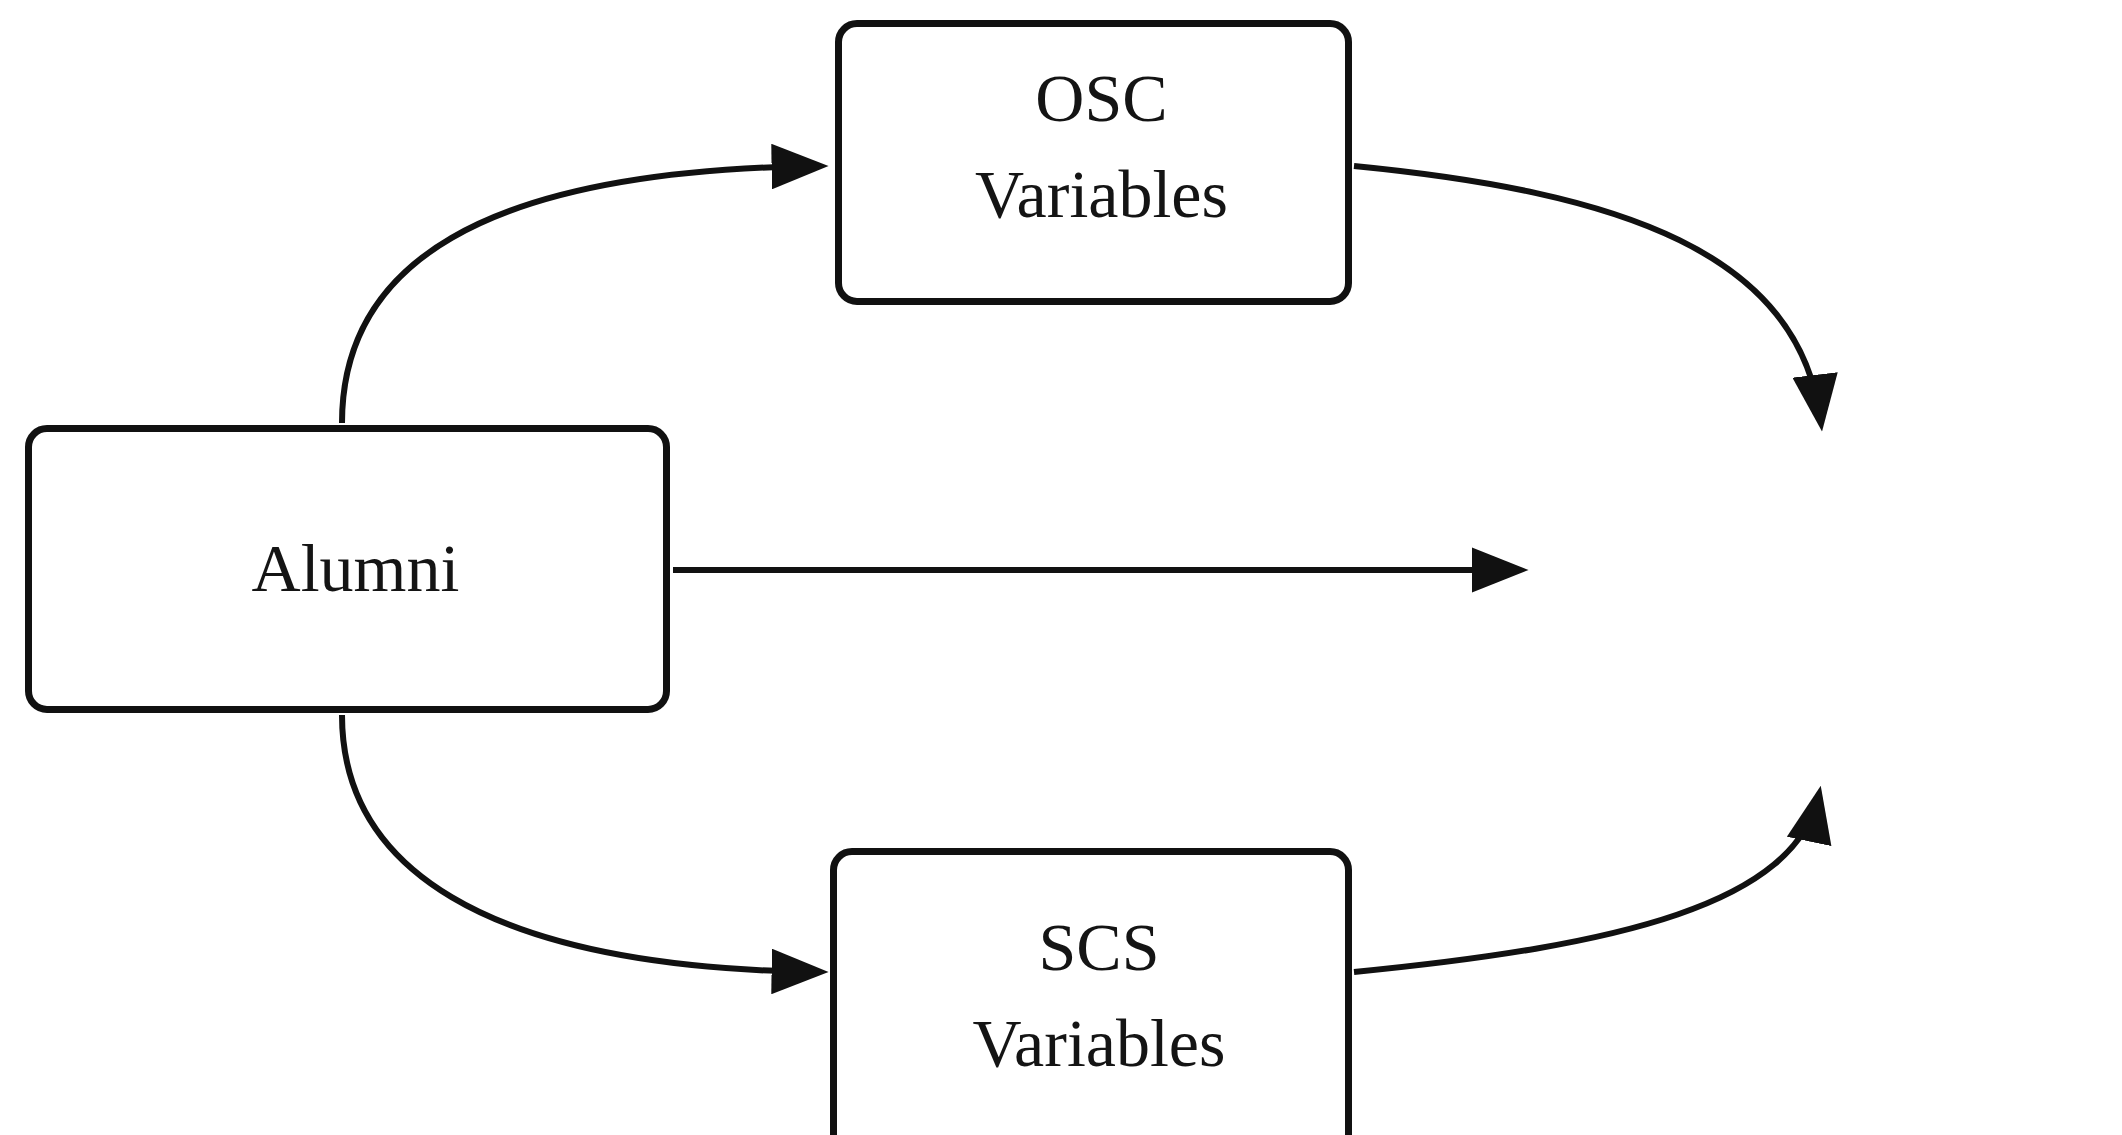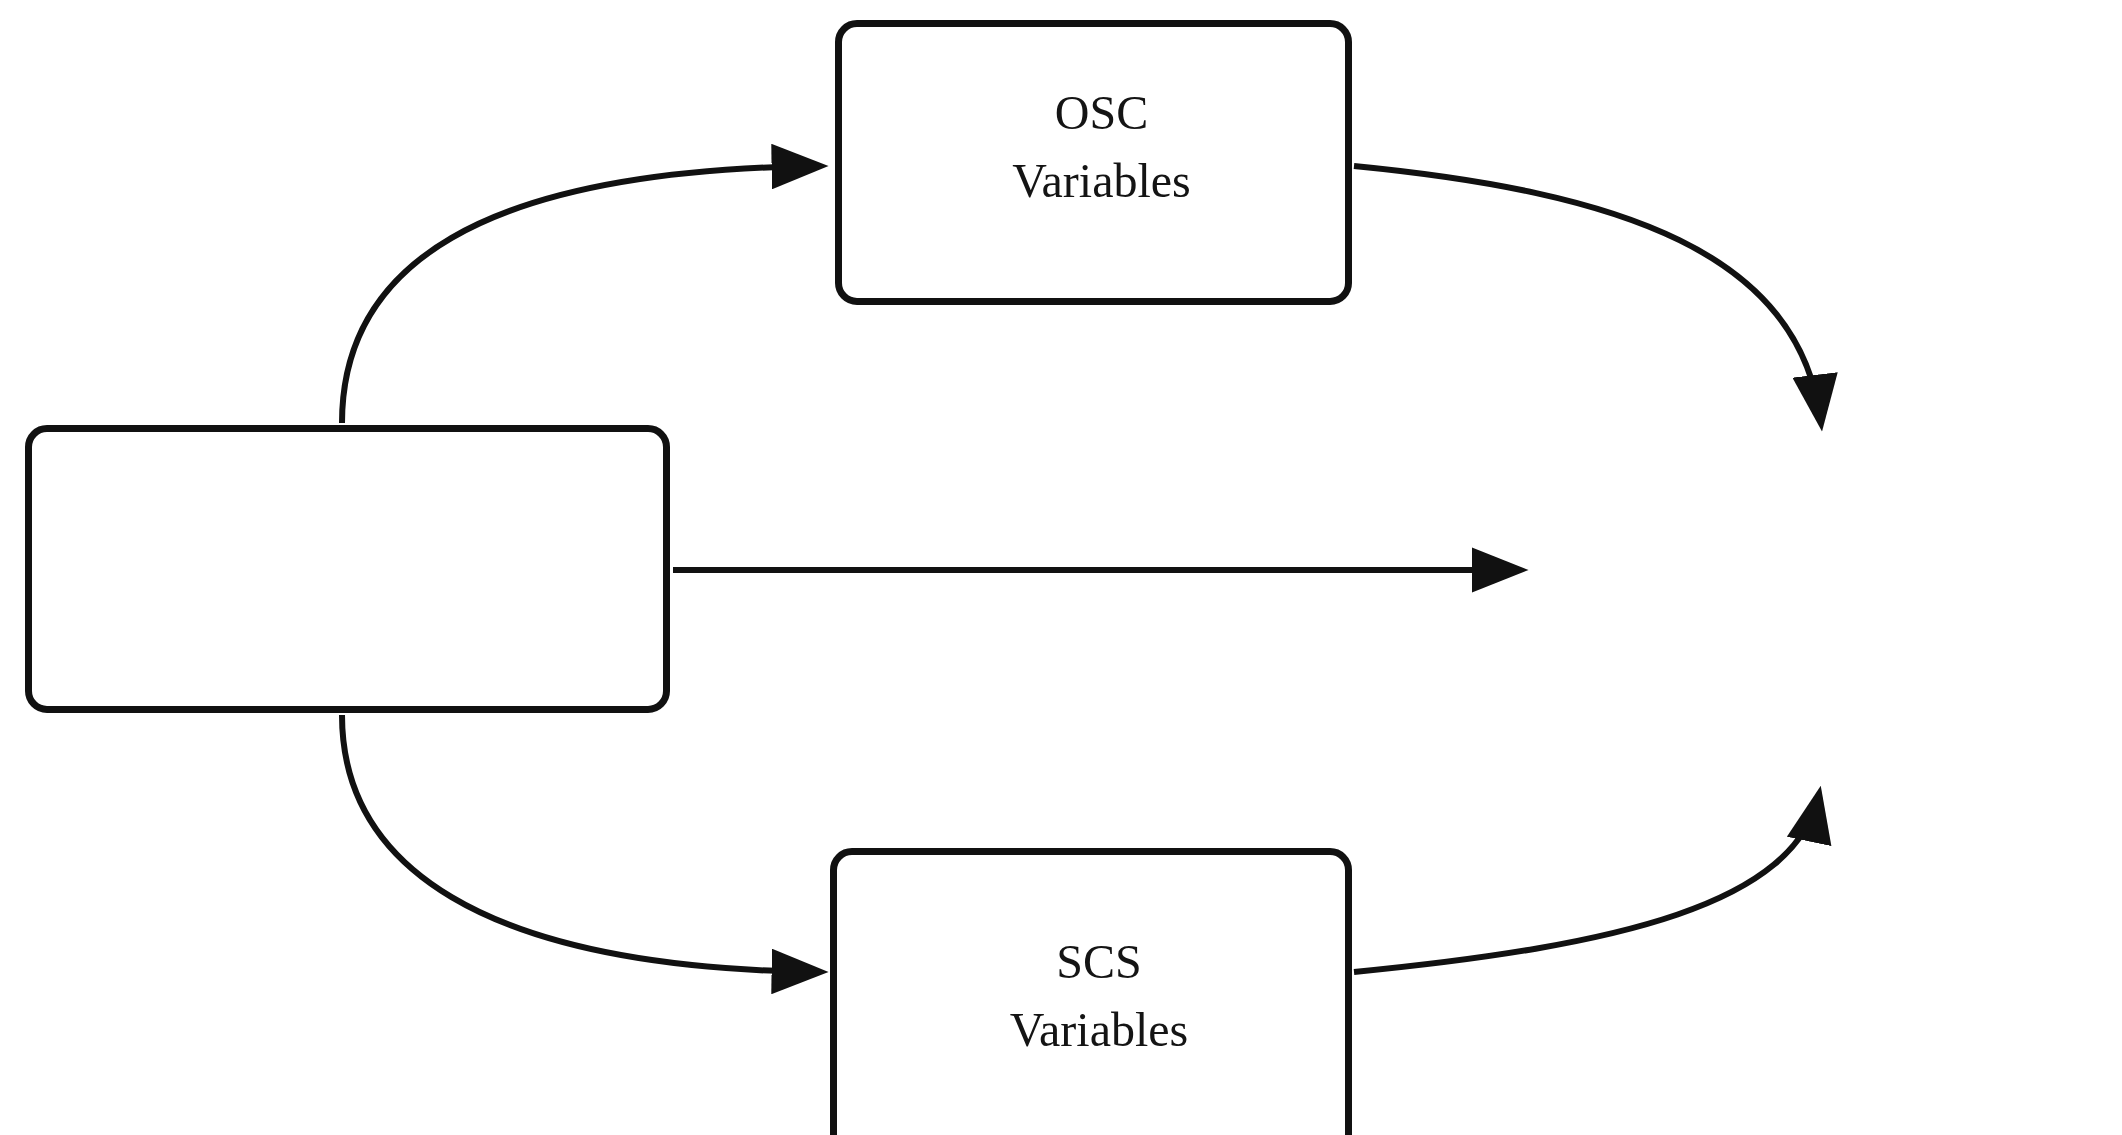--- a/index.html
+++ b/index.html
@@ -27,21 +27,21 @@
     box-sizing: border-box;
     border: 7px solid #111111;
     border-radius: 22px;
     background: #ffffff;
     display: flex;
     flex-direction: column;
     align-items: center;
     justify-content: center;
     text-align: center;
     color: #141414;
-    font-size: 48px;
+    font-size: 68px;
     line-height: 1.4;
     padding-left: 16px;
   }
   .node .lbl {
     display: block;
     white-space: nowrap;
   }
   .node.raise .labelwrap { transform: translateY(-16px); }
   .labelwrap { display: block; }
 
@@ -75,20 +75,21 @@
 
     <path class="edge" d="M 342 715 C 342 862, 475 968, 820 972" marker-end="url(#arrowhead)"></path>
 
     <path class="edge" d="M 1354 166 C 1620 192, 1800 252, 1821 423" marker-end="url(#arrowhead)"></path>
 
     <path class="edge" d="M 1354 972 C 1620 946, 1796 904, 1819 794" marker-end="url(#arrowhead)"></path>
   </svg>
 
   <div class="node" id="node-alumni">
     <span class="labelwrap">
+      <span class="lbl">Alumni</span>
     </span>
   </div>
 
   <div class="node raise" id="node-osc">
     <span class="labelwrap">
       <span class="lbl">OSC</span>
       <span class="lbl">Variables</span>
     </span>
   </div>
 

